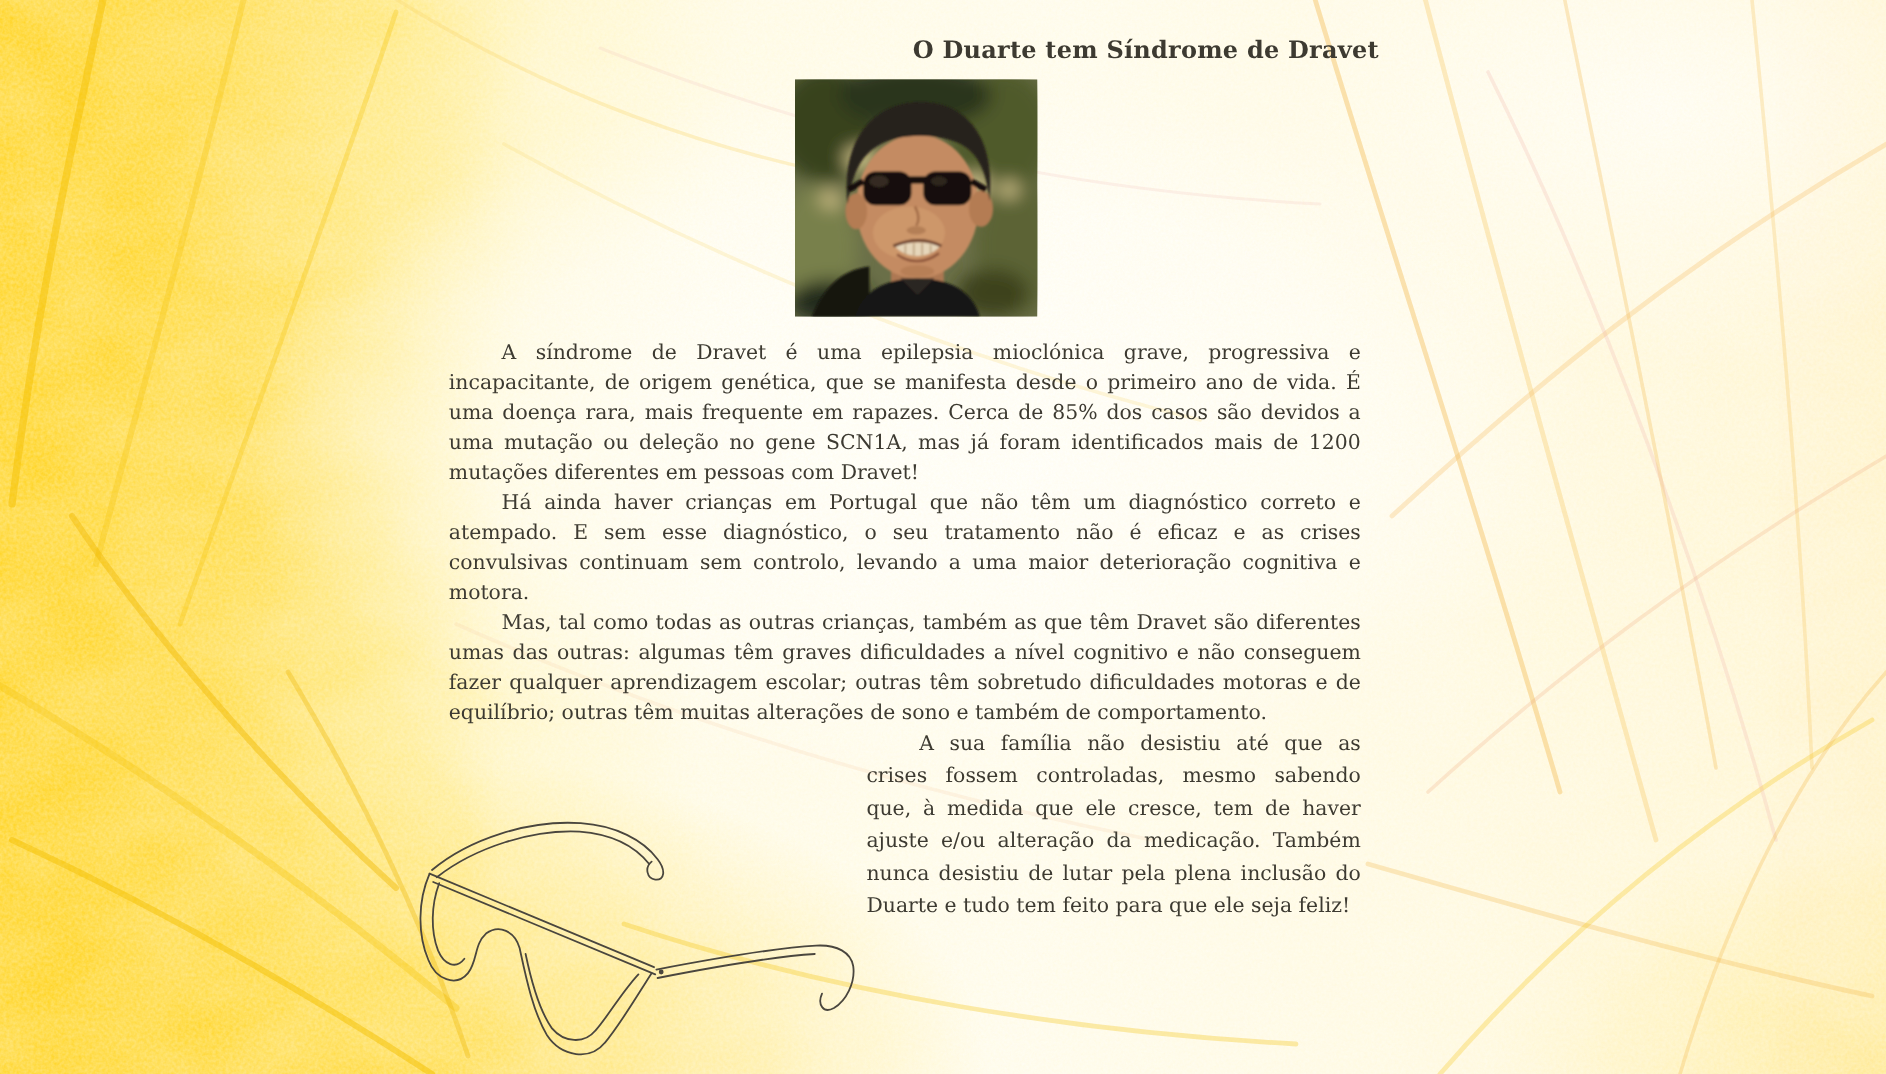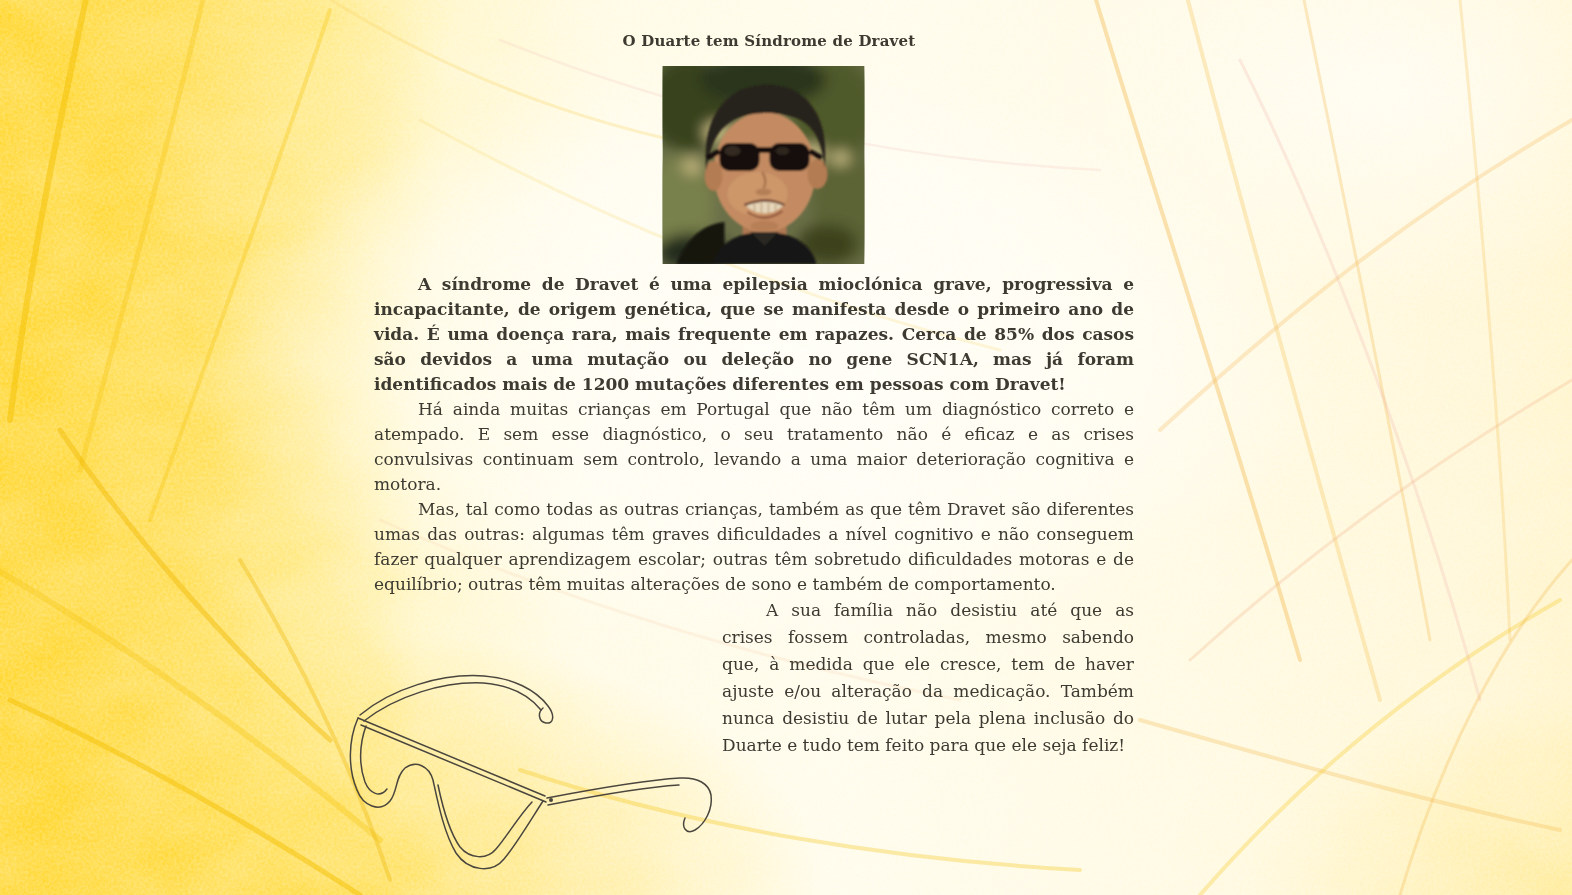--- a/index.html
+++ b/index.html
@@ -29,45 +29,45 @@
   }
   .column {
     position: absolute;
     left: 374px;
     top: 0;
     width: 760px;
     color: var(--text-color, #3d3a31);
   }
   .title {
     margin: 28px 0 0 0;
-    font-size: 15px;
+    font-size: 20px;
     line-height: 26px;
     font-weight: bold;
-    text-align: center;
+    text-align: right;
     letter-spacing: 0.2px;
     transform: translateX(15px);
     color: var(--text-color, #3d3a31);
   }
   .photo {
     display: block;
     width: 203px;
     height: 198px;
     margin: 12px auto 0 auto;
     transform: translateX(9px);
   }
   .photo svg { display: block; }
   p.para {
     margin: 0;
     font-size: 17px;
     line-height: 25px;
     text-align: justify;
     text-indent: 44px;
     hyphens: auto;
   }
-  p.para.first { margin-top: 8px; font-weight: bold; }
+  p.para.first { margin-top: 18px; }
   p.para.narrow { line-height: 27px; }
   .glasses-float {
     float: left;
     width: 370px;
     height: 232px;
     margin: 66px 6px 0 -28px;
   }
   .glasses-float svg { display: block; }
 </style>
 </head>
@@ -174,21 +174,21 @@
             <path d="M 85,146 C 97,154 109,153 120,145" stroke="#8a5138" stroke-width="2" fill="none"></path>
             <ellipse cx="102" cy="160" rx="14" ry="5" fill="#a06b46" opacity="0.35"></ellipse>
             <path d="M 50,198 C 56,176 76,166 102,166 C 128,166 148,176 154,198 Z" fill="#191713"></path>
             <path d="M 88,166 L 102,180 L 116,166 Z" fill="#2b2822"></path>
           </g>
         </g>
       </svg>
     </div>
 
     <p class="para first">A síndrome de Dravet é uma epilepsia mioclónica grave, progressiva e incapacitante, de origem genética, que se manifesta desde o primeiro ano de vida. É uma doença rara, mais frequente em rapazes. Cerca de 85% dos casos são devidos a uma mutação ou deleção no gene SCN1A, mas já foram identificados mais de 1200 mutações diferentes em pessoas com Dravet!</p>
-    <p class="para">Há ainda muitas crianças em Portugal que não têm um diagnóstico correto e atempado. E sem esse diagnóstico, o seu tratamento não é eficaz e as crises convulsivas continuam sem controlo, levando a uma maior deterioração cognitiva e motora.</p>
+    <p class="para">Há ainda haver crianças em Portugal que não têm um diagnóstico correto e atempado. E sem esse diagnóstico, o seu tratamento não é eficaz e as crises convulsivas continuam sem controlo, levando a uma maior deterioração cognitiva e motora.</p>
     <p class="para">Mas, tal como todas as outras crianças, também as que têm Dravet são diferentes umas das outras: algumas têm graves dificuldades a nível cognitivo e não conseguem fazer qualquer aprendizagem escolar; outras têm sobretudo dificuldades motoras e de equilíbrio; outras têm muitas alterações de sono e também de comportamento.</p>
 
     <p class="para">
       <span class="glasses-float">
         <svg width="370" height="232" viewBox="0 0 370 232" aria-hidden="true">
           <g fill="none" stroke="#4a463e" stroke-width="1.5" stroke-linecap="round" stroke-linejoin="round">
 
             <path d="M 14,52 C 45,26 95,10 138,13 C 167,15 190,27 202,43 C 209,52 208,61 200,60 C 193,59 191,50 197,45"></path>
             <path d="M 18,58 C 50,33 98,18 137,20 C 163,22 183,32 195,47"></path>
 

